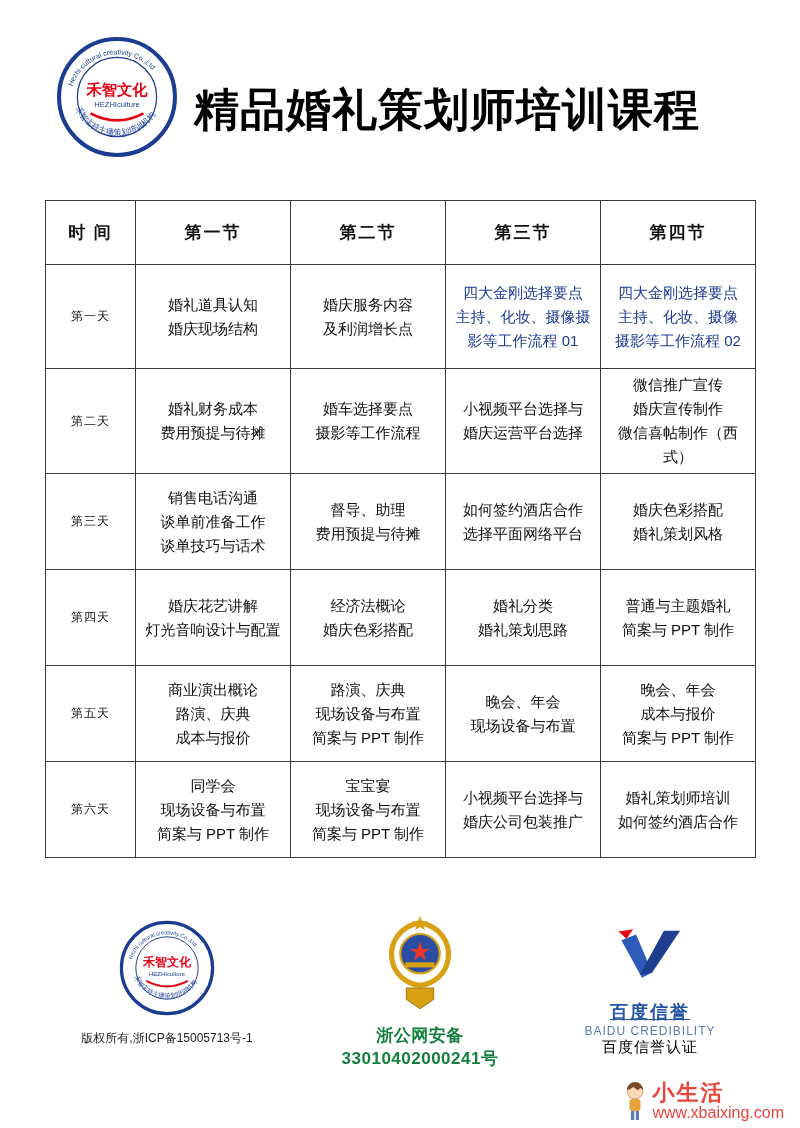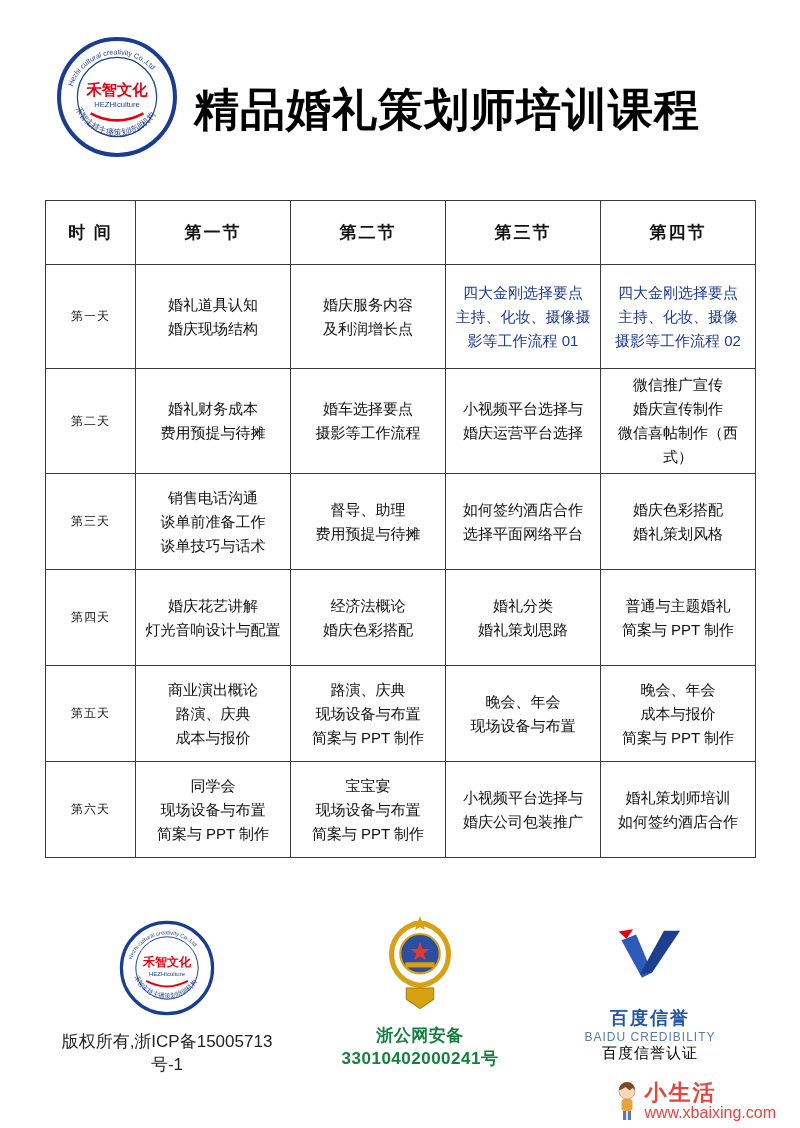--- a/index.html
+++ b/index.html
@@ -29,30 +29,30 @@
   .course-table tbody tr:first-child { height:104px; }
   .day-cell { font-size:12px; font-weight:normal; letter-spacing:1px; }
   .course-cell { font-size:15px; }
   .cell-line { line-height:1.6; }
 
   
   .f-left  { position:absolute; left:58px;  top:920px; width:218px; text-align:center; }
   .f-center{ position:absolute; left:305px; top:916px; width:230px; text-align:center; }
   .f-right { position:absolute; left:562px; top:928px; width:176px; text-align:center; }
   .logo-bottom { width:96px; height:96px; display:inline-block; }
-  .icp-text { margin-top:10px; font-size:17px; color:#222; }
+  .icp-text { margin-top:10px; font-size:12px; color:#222; }
   .badge-icon { width:86px; height:96px; display:inline-block; }
   .security-text { margin-top:8px; font-size:17px; font-weight:bold; color:#15803d; letter-spacing:0.5px; }
   .baidu-icon { width:66px; height:54px; display:inline-block; }
-  .baidu-cn { font-size:18px; font-weight:bold; color:#2456a4; letter-spacing:2px; margin-top:20px; }
+  .baidu-cn { font-size:18px; font-weight:bold; color:#2456a4; letter-spacing:2px; margin-top:14px;text-decoration:underline; }
   .baidu-en { font-size:12px; color:#5a7ab0; letter-spacing:1px; }
   .baidu-cert { font-size:15px; color:#000; letter-spacing:1px; }
 
   
-  .watermark { position:absolute; right:24px; bottom:6px; display:flex; align-items:center; gap:4px; }
+  .watermark { position:absolute; right:16px; bottom:6px; display:flex; align-items:center; gap:4px; }
   .wm-texts { text-align:left; }
   .wm-name { color:#e8453c; font-size:22px; font-weight:bold; letter-spacing:2px; line-height:1.05; }
   .wm-url { color:#e8453c; font-size:16px; }
 </style>
 </head>
 <body>
 
 <div class="page">
 
   <div class="logo-top">

